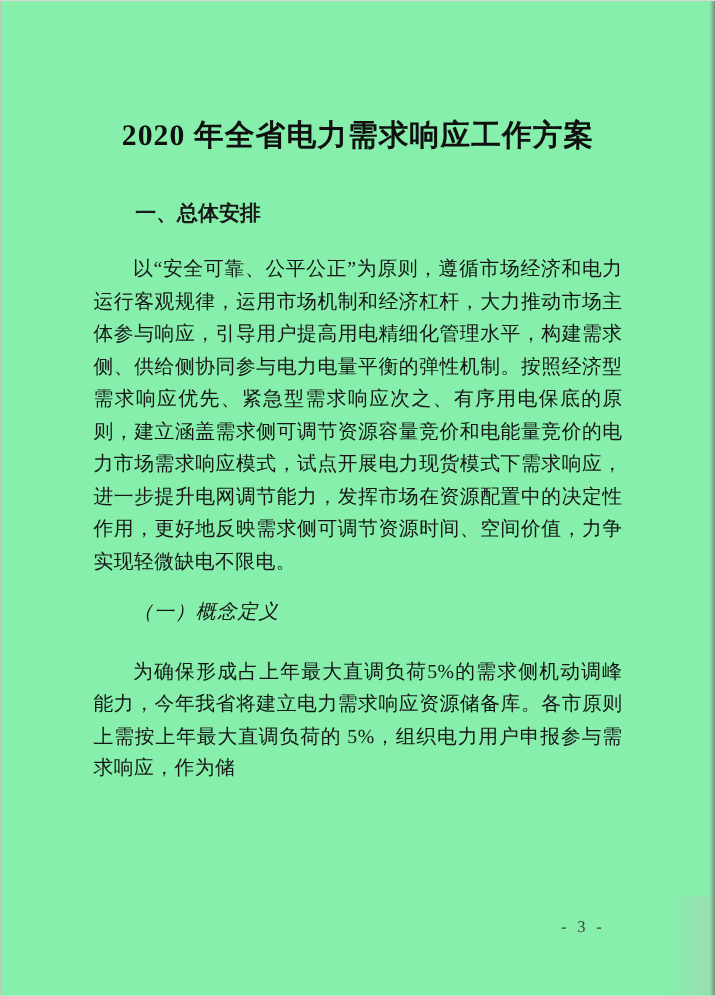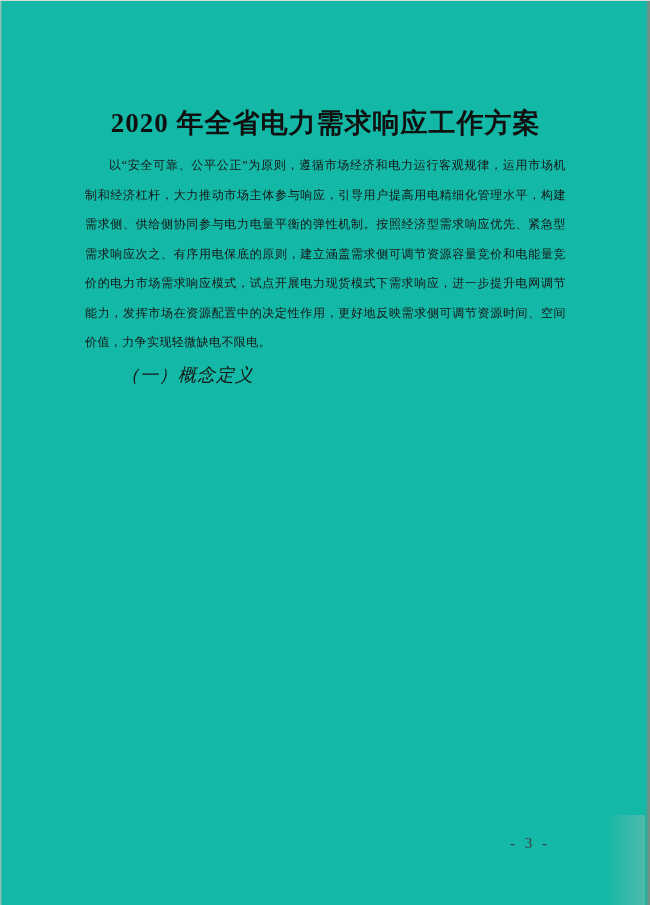--- a/index.html
+++ b/index.html
@@ -1,21 +1,21 @@
 <!DOCTYPE html>
 <html><head>
 <meta charset="utf-8">
 <style>
   * { margin:0; padding:0; box-sizing:border-box; }
   html,body { width:650px; height:905px; }
   body { background:#ffffff; }
   .page {
     position:relative;
     width:650px; height:905px;
-    background:#14b8a6;
+    background:#86efac;
     border-top:1px solid #d9d9d3;
     overflow:hidden;
     font-family:"Liberation Serif","DejaVu Serif",serif;
     color:#1c1c1c;
   }
   .scan-edge-left {
     position:absolute; left:0; top:0; width:2px; height:100%;
     background:linear-gradient(to right,#c3c3bc,rgba(205,205,198,0));
   }
   .scan-edge-right {
@@ -35,27 +35,27 @@
   }
   .sec-heading {
     margin-top:42px;
     padding-left:2em;
     font-size:19px; line-height:22px;
     font-weight:bold;
     font-family:"Liberation Sans","DejaVu Sans",sans-serif;
     color:#1a1a1a;
   }
   .para {
-    margin-top:9px;
-    font-size:12px; line-height:29.5px;
+    margin-top:24px;
+    font-size:18px; line-height:29.5px;
     text-align:justify; text-indent:2em;
     letter-spacing:0.4px; color:#161616;
   }
   .sub-heading {
-    margin-top:3px;
+    margin-top:17px;
     padding-left:2em;
     font-size:18px; line-height:29.5px;
     font-weight:normal; font-style:italic;
     letter-spacing:1px; color:#161616;
   }
   .page-number {
     position:absolute; top:834px; right:100px;
     font-size:15px; letter-spacing:3px; color:#3d3d3d;
   }
 </style>
@@ -63,23 +63,25 @@
 <body>
 
 <div class="page">
   <div class="scan-edge-left"></div>
   <div class="scan-edge-right"></div>
   <div class="scan-shadow-corner"></div>
 
   <div class="content">
     <h1 class="doc-title">2020 年全省电力需求响应工作方案</h1>
 
+    <h2 class="sec-heading">一、总体安排</h2>
 
     <p class="para">以“安全可靠、公平公正”为原则，遵循市场经济和电力运行客观规律，运用市场机制和经济杠杆，大力推动市场主体参与响应，引导用户提高用电精细化管理水平，构建需求侧、供给侧协同参与电力电量平衡的弹性机制。按照经济型需求响应优先、紧急型需求响应次之、有序用电保底的原则，建立涵盖需求侧可调节资源容量竞价和电能量竞价的电力市场需求响应模式，试点开展电力现货模式下需求响应，进一步提升电网调节能力，发挥市场在资源配置中的决定性作用，更好地反映需求侧可调节资源时间、空间价值，力争实现轻微缺电不限电。</p>
 
     <h3 class="sub-heading">（一）概念定义</h3>
 
 
 
+    <p class="para">为确保形成占上年最大直调负荷5%的需求侧机动调峰能力，今年我省将建立电力需求响应资源储备库。各市原则上需按上年最大直调负荷的 5%，组织电力用户申报参与需求响应，作为储</p>
   </div>
 
   <div class="page-number">- 3 -</div>
 </div>
 
 </body></html>

